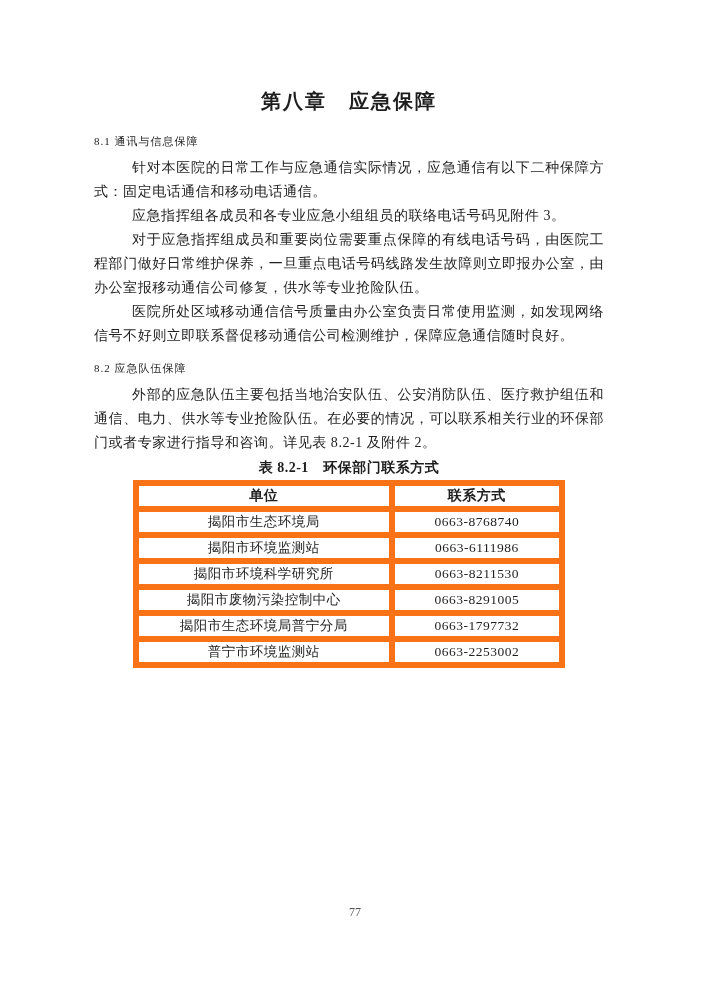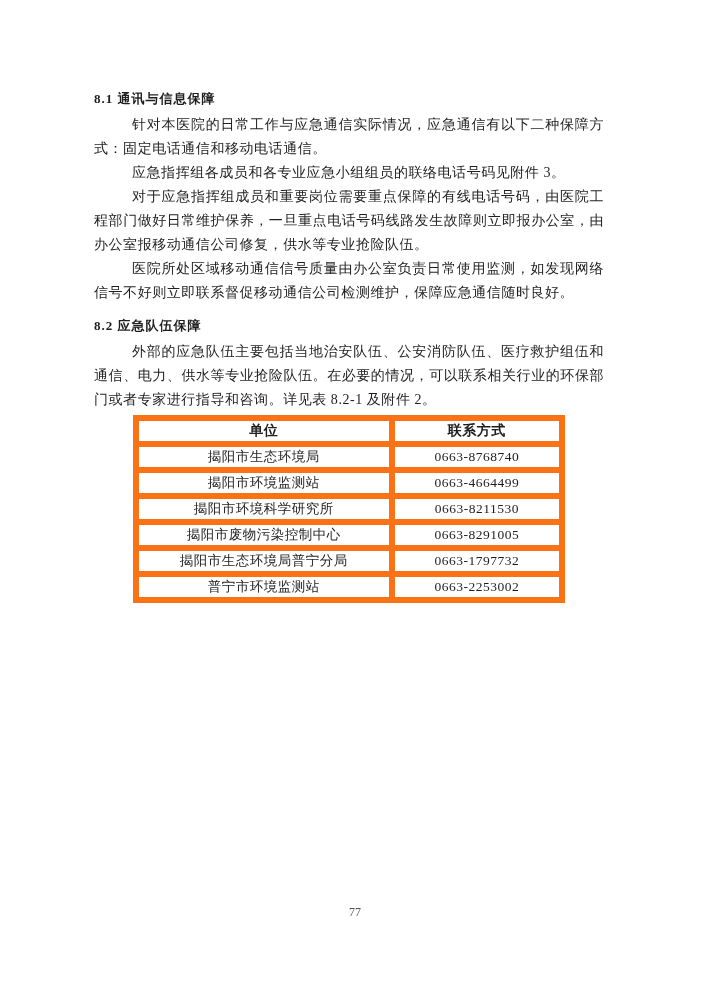--- a/index.html
+++ b/index.html
@@ -17,21 +17,21 @@
     overflow:hidden;
   }
   .chapter-title {
     font-size:20px; font-weight:bold;
     text-align:center;
     letter-spacing:2px;
     line-height:27px;
     margin:0 0 16px 0;
   }
   h2.section-heading {
-    font-size:13px; font-weight:bold;
+    font-size:11px; font-weight:normal;
     letter-spacing:1px;
     line-height:21px;
     margin:10px 0 4px 0;
   }
   h2.section-heading:first-of-type { margin-top:0; }
   p.body-par {
     font-size:14px;
     line-height:24px;
     letter-spacing:0.55px;
     text-align:justify;
@@ -68,50 +68,52 @@
     text-align:center;
     font-size:12px;
     color:#555555;
   }
 </style>
 </head>
 <body>
 
 <div class="page">
 
+  <div class="chapter-title">第八章　应急保障</div>
 
   <h2 class="section-heading">8.1 通讯与信息保障</h2>
   <p class="body-par">针对本医院的日常工作与应急通信实际情况，应急通信有以下二种保障方式：固定电话通信和移动电话通信。</p>
   <p class="body-par">应急指挥组各成员和各专业应急小组组员的联络电话号码见附件 3。</p>
   <p class="body-par">对于应急指挥组成员和重要岗位需要重点保障的有线电话号码，由医院工程部门做好日常维护保养，一旦重点电话号码线路发生故障则立即报办公室，由办公室报移动通信公司修复，供水等专业抢险队伍。</p>
   <p class="body-par">医院所处区域移动通信信号质量由办公室负责日常使用监测，如发现网络信号不好则立即联系督促移动通信公司检测维护，保障应急通信随时良好。</p>
 
   <h2 class="section-heading">8.2 应急队伍保障</h2>
   <p class="body-par">外部的应急队伍主要包括当地治安队伍、公安消防队伍、医疗救护组伍和通信、电力、供水等专业抢险队伍。在必要的情况，可以联系相关行业的环保部门或者专家进行指导和咨询。详见表 8.2-1 及附件 2。</p>
 
+  <div class="table-caption">表 8.2-1　环保部门联系方式</div>
 
   <table class="contact-table">
     <colgroup>
         <col class="c1">
         <col class="c2">
       </colgroup>
     <thead>
       <tr>
         <th>单位</th>
         <th>联系方式</th>
       </tr>
     </thead>
     <tbody>
       <tr>
         <td>揭阳市生态环境局</td>
         <td>0663-8768740</td>
       </tr>
       <tr>
         <td>揭阳市环境监测站</td>
-        <td>0663-4664499</td>
+        <td>0663-6111986</td>
       </tr>
       <tr>
         <td>揭阳市环境科学研究所</td>
         <td>0663-8211530</td>
       </tr>
       <tr>
         <td>揭阳市废物污染控制中心</td>
         <td>0663-8291005</td>
       </tr>
       <tr>

